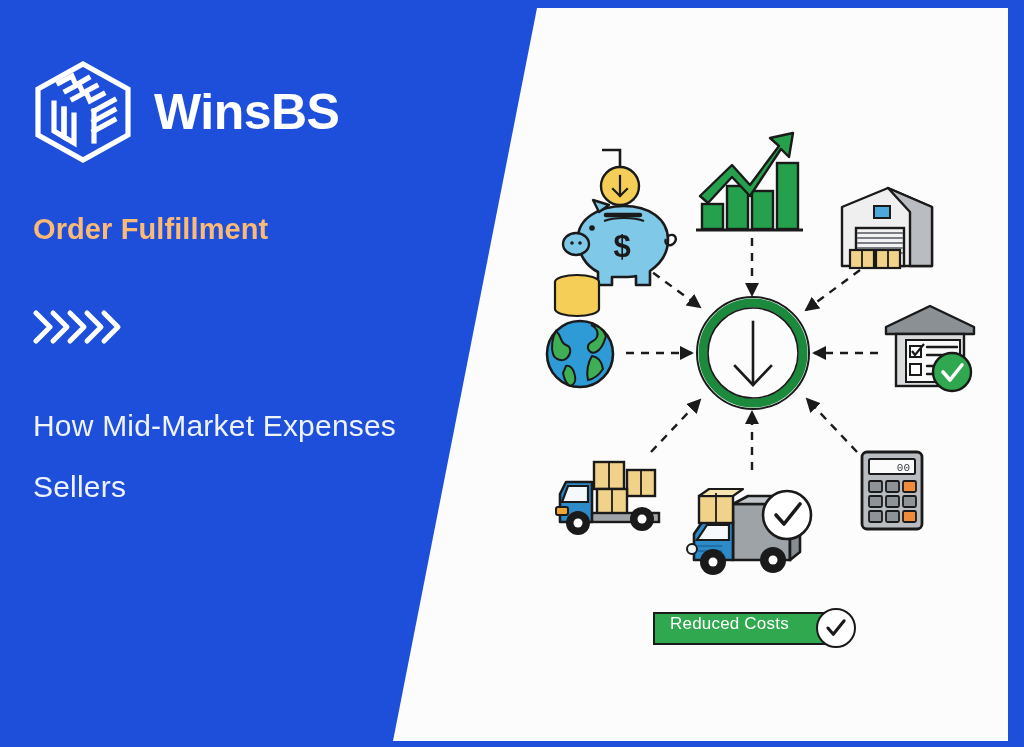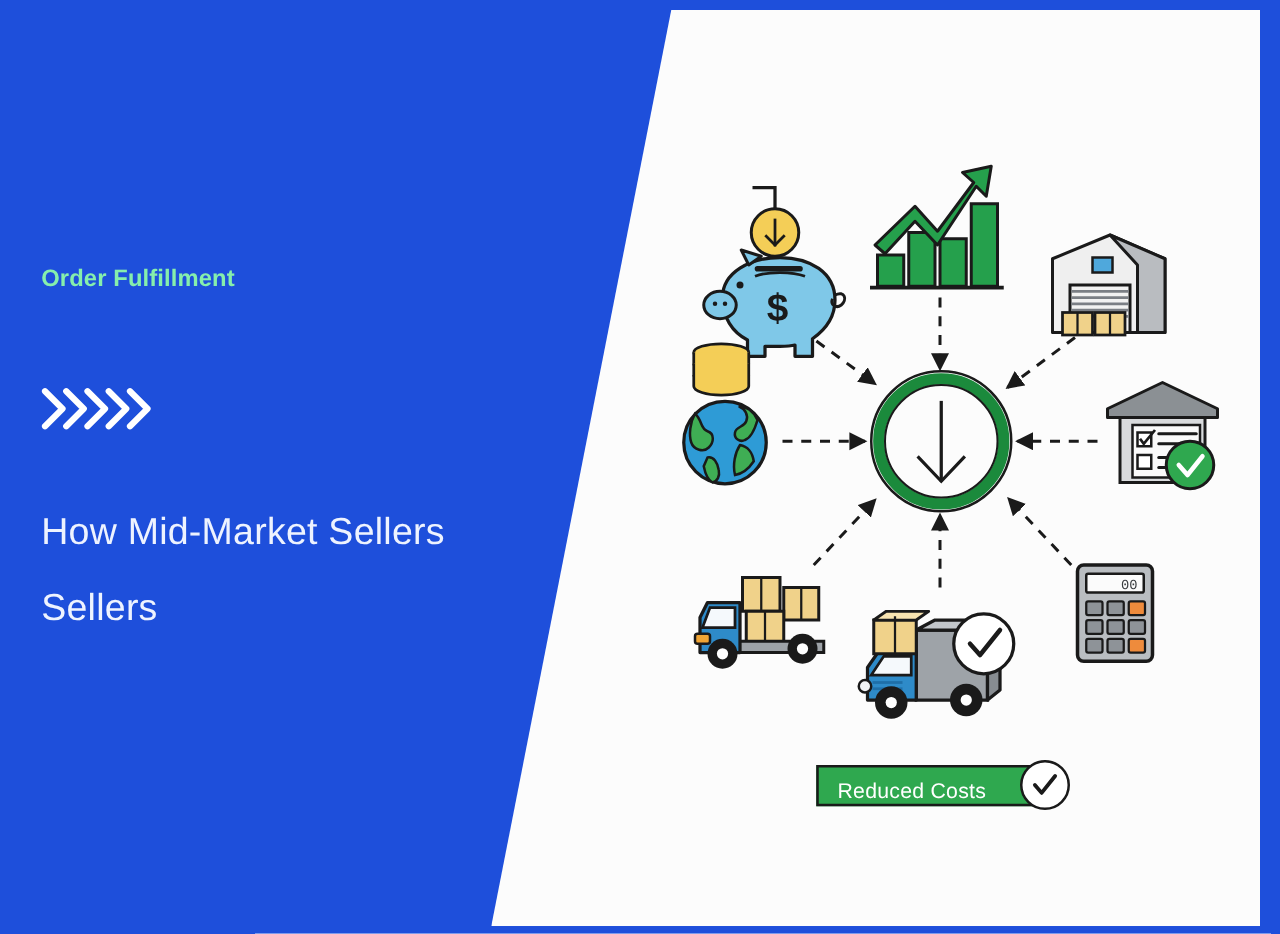--- a/index.html
+++ b/index.html
@@ -22,21 +22,21 @@
     display:flex; align-items:center; gap:20px;
   }
   .brand-mark { width:102px; height:108px; flex:none; }
   .brand-name {
     color:#ffffff; font-size:50px; font-weight:bold;
     letter-spacing:-0.5px; line-height:1;
   }
 
   .kicker {
     position:absolute; left:33px; top:213px;
-    color:#86efac; font-size:19px; font-weight:bold;
+    color:#fdba74; font-size:29px; font-weight:bold;
     letter-spacing:0.1px;
   }
 
   .chevrons {
     position:absolute; left:33px; top:306px;
     width:95px; height:42px;
   }
 
   .headline {
     position:absolute; left:33px; top:395px; width:420px;
@@ -57,54 +57,76 @@
     clip-path: polygon(157px 0px, 628px 0px, 628px 733px, 13px 733px);
   }
 
   .art { position:absolute; left:0; top:0; width:1024px; height:747px; }
 
   
   .reduced-costs {
     position:absolute; left:653px; top:612px;
     width:180px; height:33px;
     background:#2FA84F; border:2px solid #1a1a1a;
-    display:flex; align-items:flex-end;
+    display:flex; align-items:flex-start;
   }
   .reduced-costs span {
     color:#ffffff; font-size:17px; padding-left:15px;
     letter-spacing:0.2px;
   }
   .rc-check {
     position:absolute; left:816px; top:608px;
     width:40px; height:40px; border-radius:50%;
     background:#ffffff; border:2px solid #1a1a1a;
   }
 </style>
 </head>
 <body>
 
 <div id="stage">
 
   <div class="left-panel">
 
+    <div class="brand-row">
+      <svg class="brand-mark" viewBox="0 0 102 108">
+        <g fill="none" stroke="#ffffff" stroke-width="5.2" stroke-linecap="square" stroke-linejoin="miter">
+
+          <path d="M51 6 L96 31 L96 77 L51 102 L6 77 L6 31 Z"></path>
+          <path d="M51 6 L51 54" stroke-width="0"></path>
+
+          <path d="M27 25 L40 18 L44 27 L56 20"></path>
+          <path d="M34 33 L47 26 L51 35 L64 28"></path>
+          <path d="M41 41 L54 34 L58 43 L71 36"></path>
+
+          <path d="M22 45 L22 73 L32 79 L32 51"></path>
+          <path d="M32 51 L32 79 L42 85 L42 57"></path>
+
+          <path d="M62 53 L82 42"></path>
+          <path d="M62 63 L82 52"></path>
+          <path d="M62 73 L82 62"></path>
+          <path d="M62 53 L62 83"></path>
+        </g>
+      </svg>
+      <div class="brand-name">WinsBS</div>
+    </div>
 
     <div class="kicker">Order Fulfillment</div>
 
     <svg class="chevrons" viewBox="0 0 95 42">
       <g fill="none" stroke="#ffffff" stroke-width="5" stroke-linecap="round" stroke-linejoin="round">
         <polyline points="3,7 17,21 3,35"></polyline>
         <polyline points="20,7 34,21 20,35"></polyline>
         <polyline points="37,7 51,21 37,35"></polyline>
         <polyline points="54,7 68,21 54,35"></polyline>
         <polyline points="71,7 85,21 71,35"></polyline>
       </g>
     </svg>
 
     <div class="headline">
-      <div>How Mid-Market Sellers</div>
+      <div>How Mid-Market Expenses</div>
       <div>Sellers</div>
     </div>
   </div>
 
   <div class="white-panel">
     <div class="panel-shape"></div>
   </div>
 
   <svg class="art" viewBox="0 0 1024 747">
     <defs>

